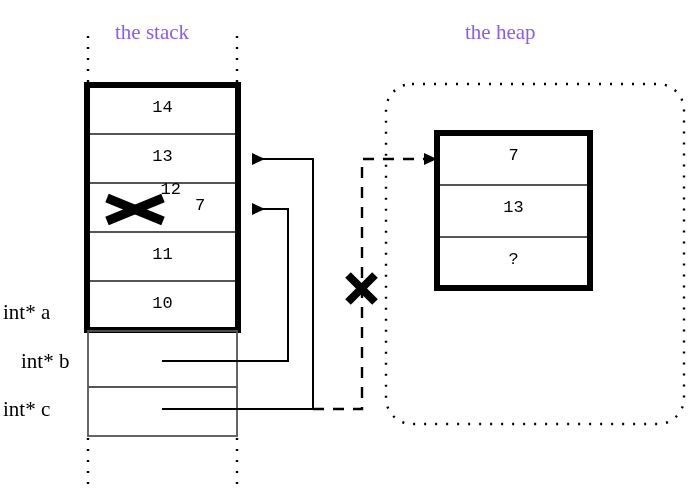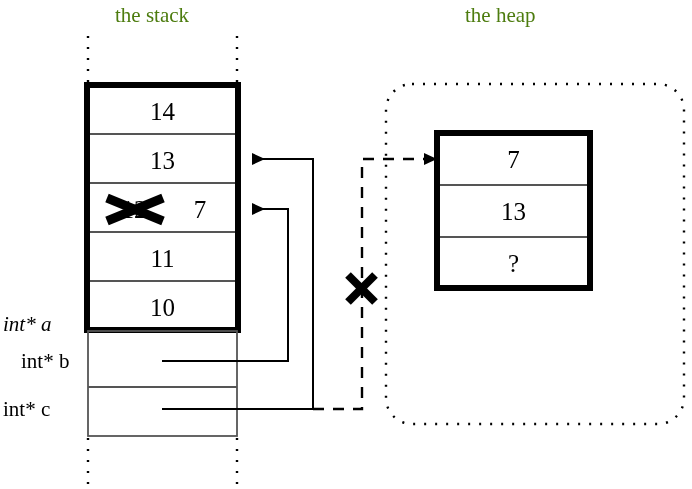--- a/index.html
+++ b/index.html
@@ -1,20 +1,20 @@
 <!DOCTYPE html>
 <html><head>
 <meta charset="utf-8">
 <style>
   html,body{margin:0;padding:0;background:#fff;}
   #root{position:relative;width:692px;height:489px;background:#ffffff;
         font-family:"Liberation Serif","DejaVu Serif",serif;overflow:hidden;}
-  .title{position:absolute;font-size:21px;color:#4d7c0f;white-space:nowrap;}
-  .cell-val{position:absolute;font-size:25px;color:#000;white-space:nowrap;
-            text-align:center;}
+  .title{position:absolute;font-size:21px;color:#8b5cf6;white-space:nowrap;margin-top:17px;}
+  .cell-val{position:absolute;font-size:17px;color:#000;white-space:nowrap;
+            text-align:center;font-family:Liberation Mono, monospace;}
   .var-label{position:absolute;font-size:21px;color:#000;white-space:nowrap;}
   svg{position:absolute;left:0;top:0;width:692px;height:489px;overflow:visible;}
 </style>
 </head>
 <body>
 
 <div id="root">
 
   <div class="title" style="left:115px;top:3px;">the stack</div>
   <div class="title" style="left:465px;top:3px;text-align:center;">the heap</div>
@@ -79,26 +79,26 @@
     </g>
 
     <g stroke="#000" stroke-width="8" stroke-linecap="butt">
       <line x1="348" y1="275" x2="375" y2="302"></line>
       <line x1="348" y1="302" x2="375" y2="275"></line>
     </g>
   </svg>
 
   <div class="cell-val" style="left:87px;top:98px;width:151px;">14</div>
   <div class="cell-val" style="left:87px;top:147px;width:151px;">13</div>
-  <div class="cell-val" style="left:87px;top:196px;width:94px;">12</div>
+  <div class="cell-val" style="left:87px;top:180px;width:94px;text-align:right;">12</div>
   <div class="cell-val" style="left:170px;top:196px;width:60px;">7</div>
   <div class="cell-val" style="left:87px;top:245px;width:151px;text-align:center;">11</div>
   <div class="cell-val" style="left:87px;top:294px;width:151px;">10</div>
 
-  <div class="var-label" style="left:3px;top:312px;font-style:italic;">int* a</div>
+  <div class="var-label" style="left:3px;top:300px;">int* a</div>
   <div class="var-label" style="left:21px;top:349px;">int* b</div>
   <div class="var-label" style="left:3px;top:397px;">int* c</div>
 
   <div class="cell-val" style="left:437px;top:146px;width:153px;">7</div>
   <div class="cell-val" style="left:437px;top:198px;width:153px;">13</div>
   <div class="cell-val" style="left:437px;top:250px;width:153px;">?</div>
 
 </div>
 
 </body></html>

